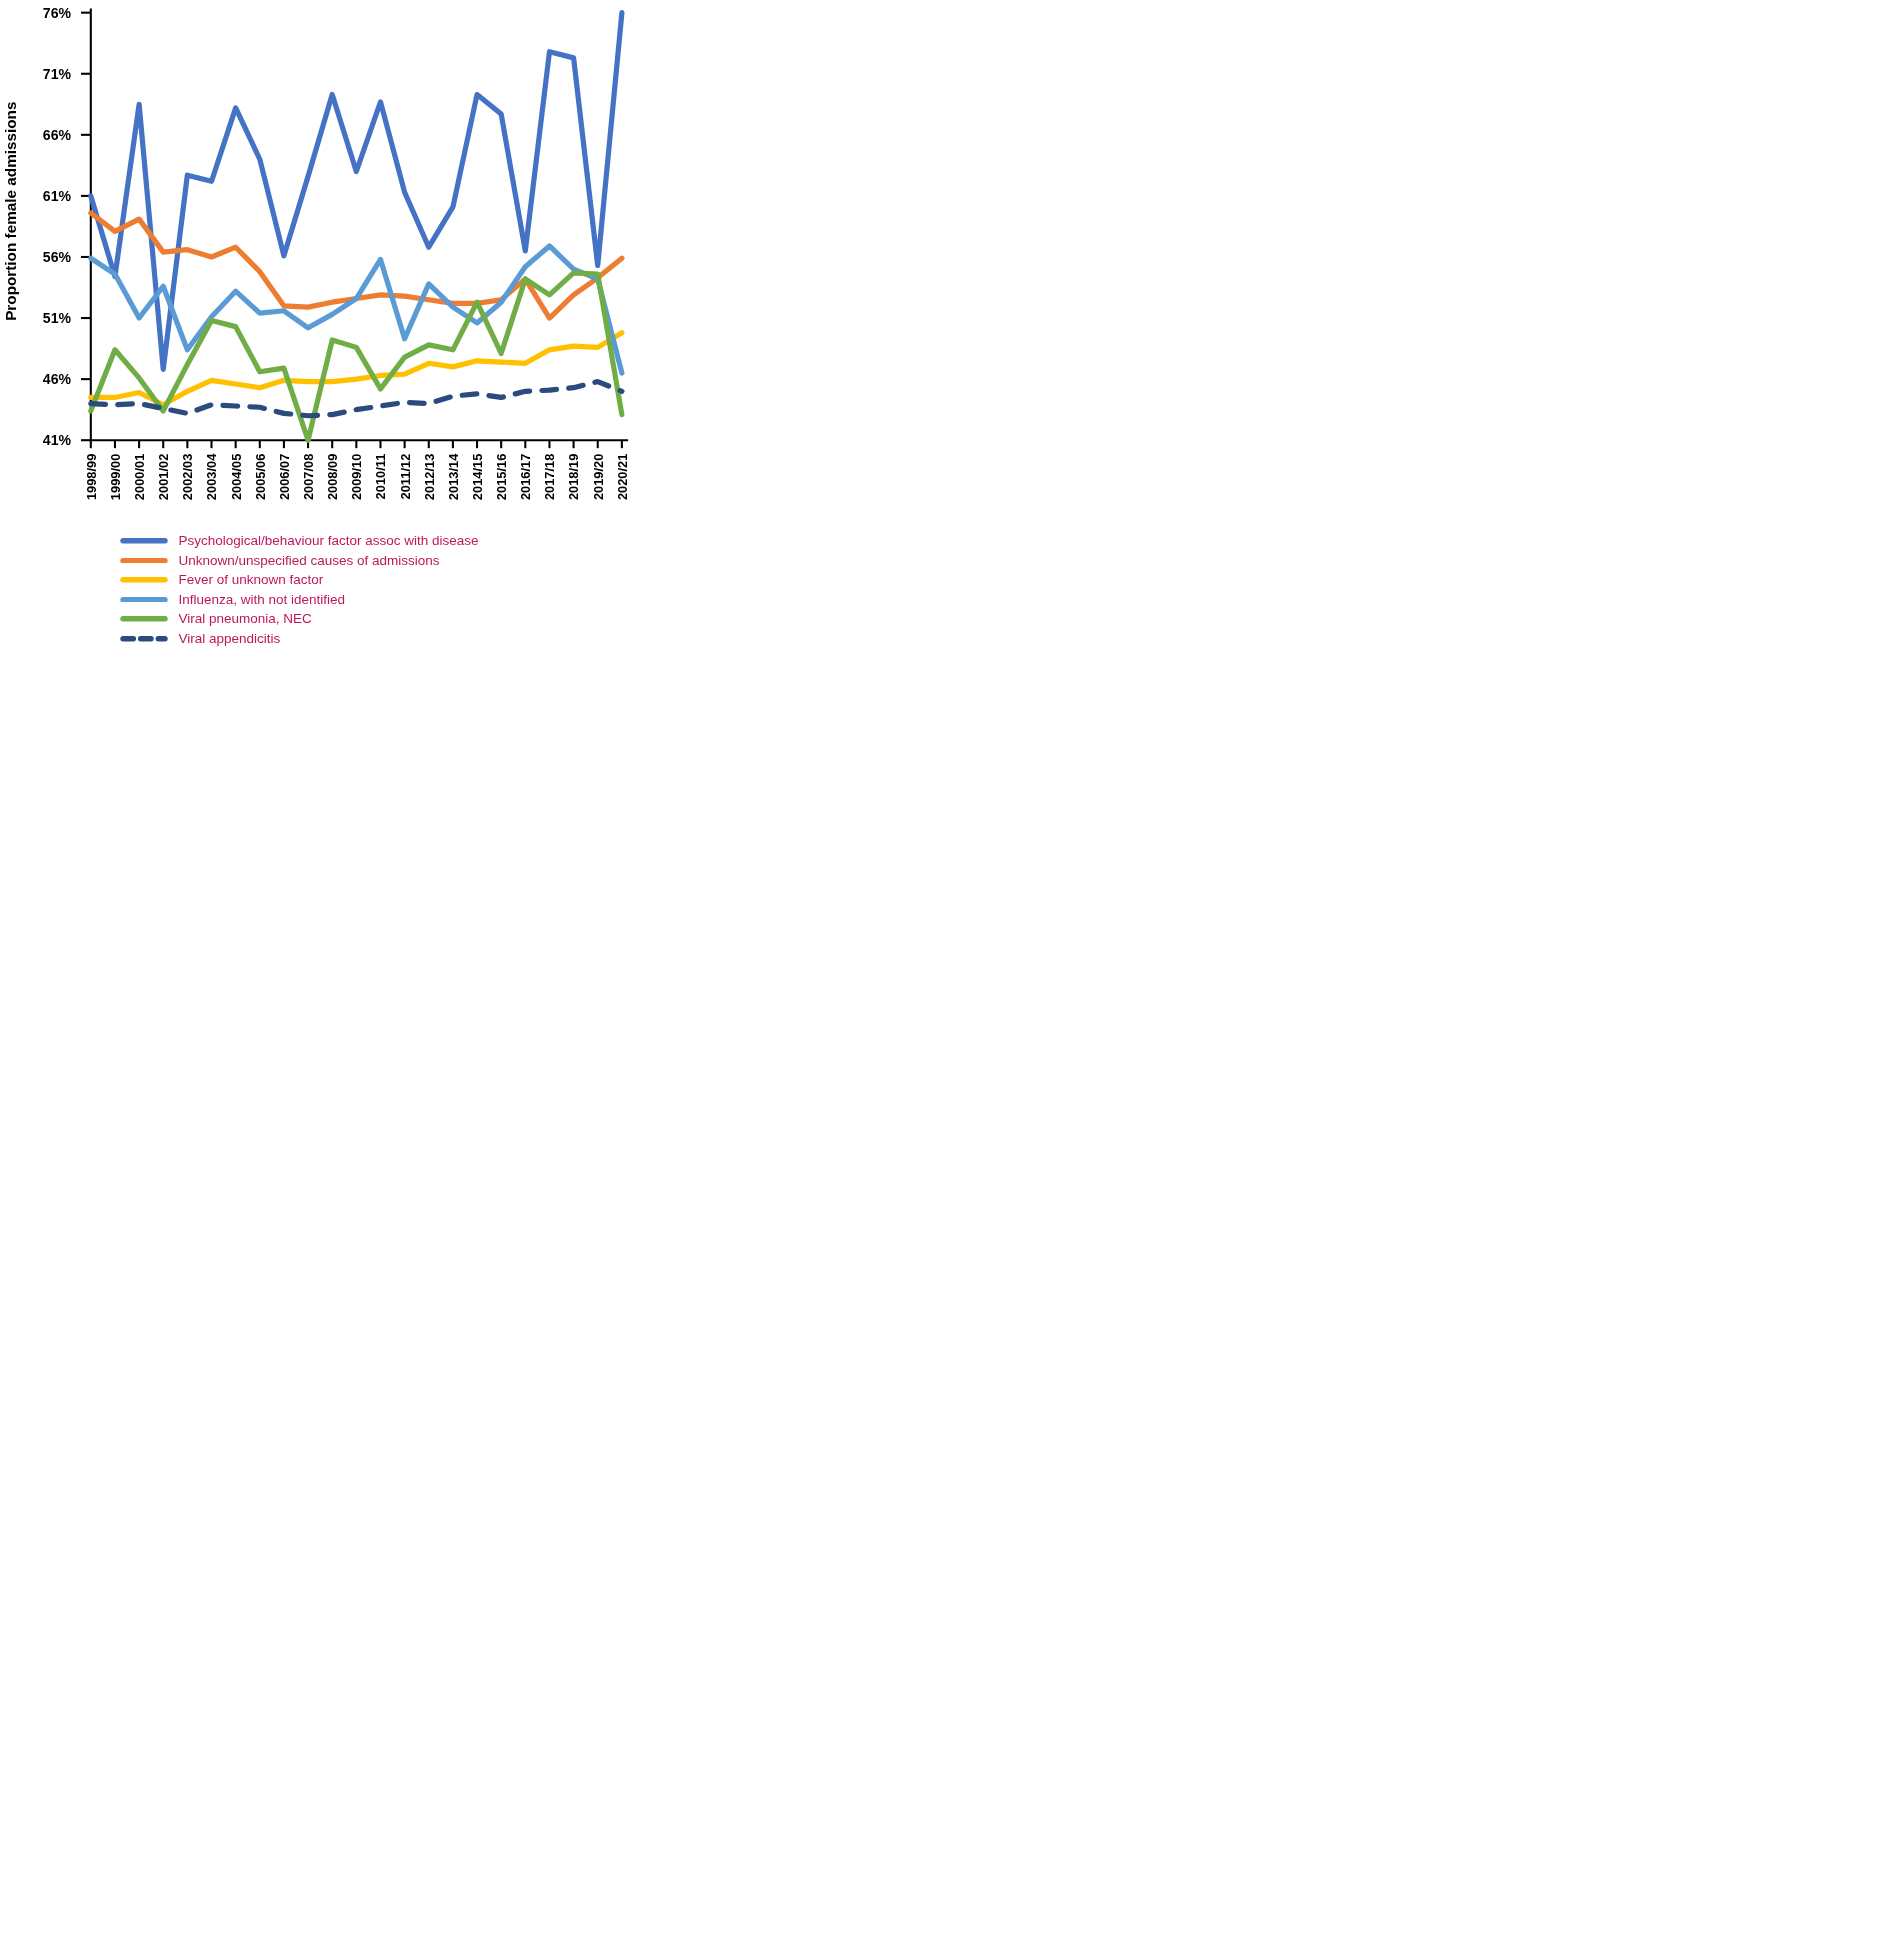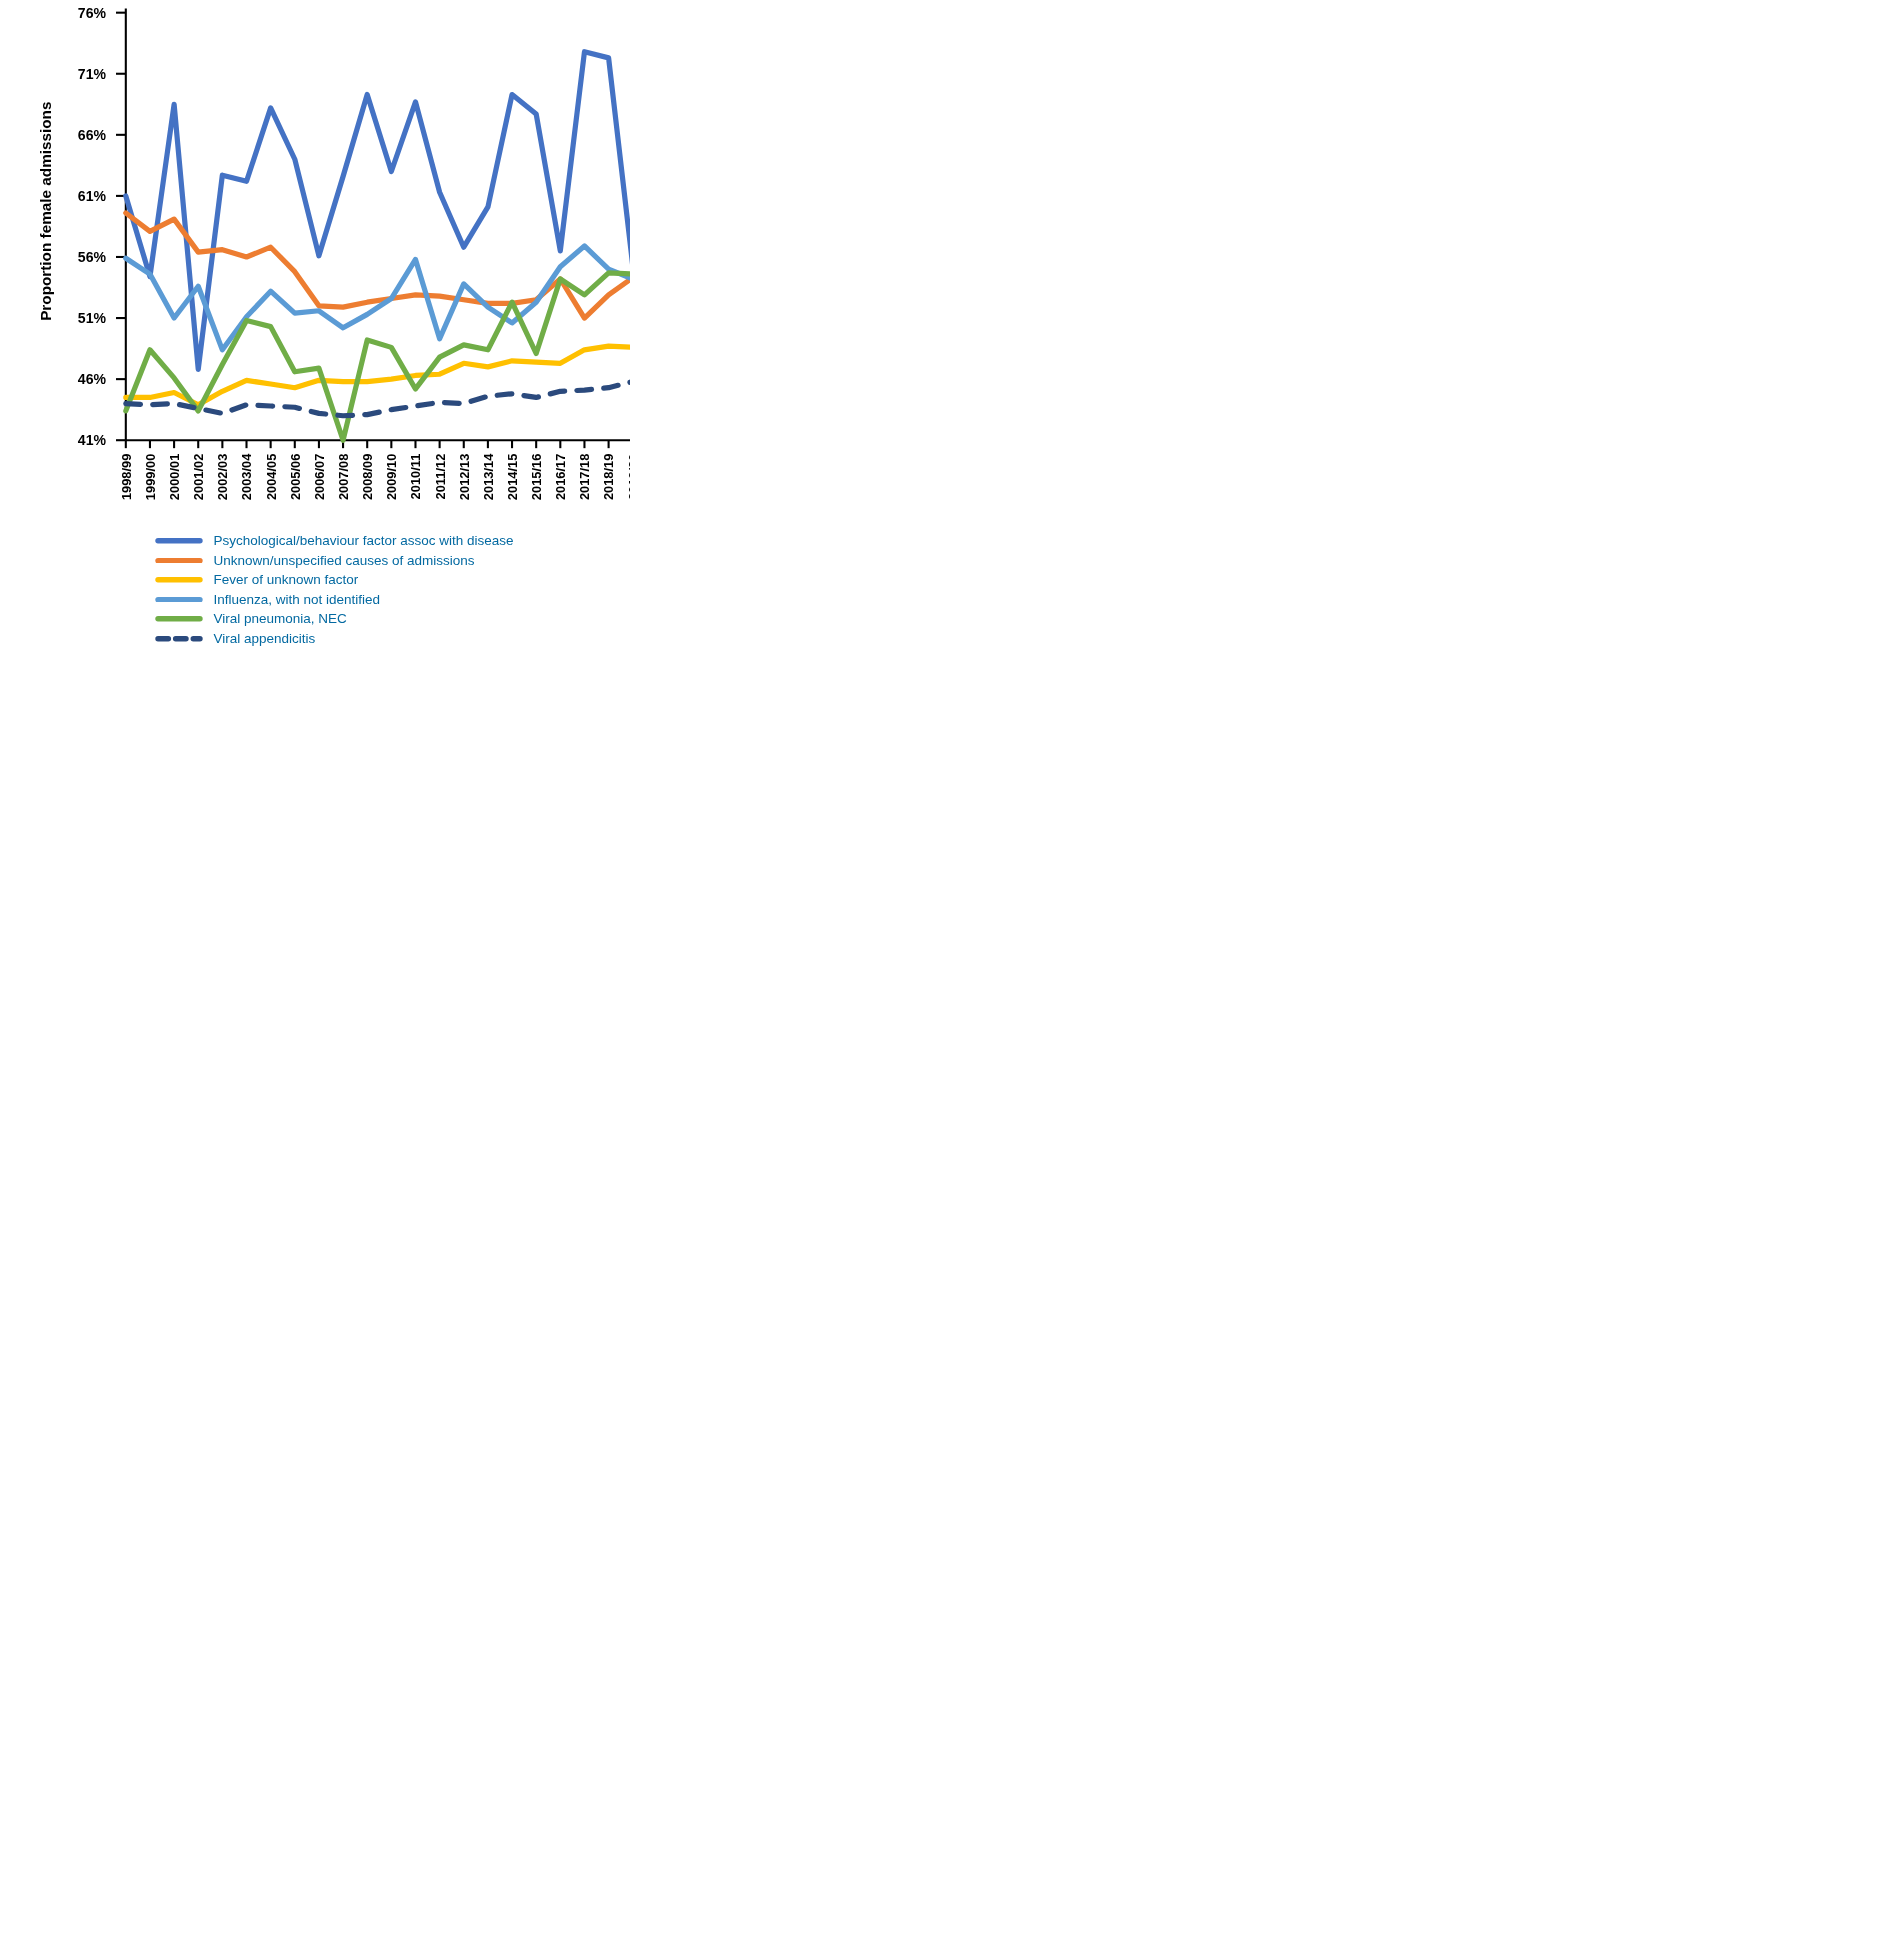--- a/index.html
+++ b/index.html
@@ -1,22 +1,22 @@
 <!DOCTYPE html>
 <html style="font-size:9.8px"><head>
 <meta charset="utf-8">
 <style>
   html,body{margin:0;padding:0;background:#fff;}
   body{width:630px;height:652px;position:relative;font-family:"Liberation Sans",sans-serif;}
-  .figure{position:absolute;inset:0;margin-left:35px;}
+  .figure{position:absolute;inset:0;}
   svg#chart{position:absolute;left:0;top:0;}
   .legend{position:absolute;left:120px;top:531px;display:flex;flex-direction:column;}
   .legend-row{height:19.6px;display:flex;align-items:center;}
   .legend-row .swatch{width:48px;height:5.5px;margin-right:10.4px;flex:0 0 auto;}
-  .legend-row .lab{font-size:13.5px;color:#0369a1;line-height:1;white-space:nowrap;}
+  .legend-row .lab{font-size:13.5px;color:#be185d;line-height:1;white-space:nowrap;}
 </style>
 </head>
 <body>
 
 <div class="figure">
   <svg id="chart" width="630" height="652" viewBox="0 0 1029 1065">
       <line x1="148.3" y1="14" x2="148.3" y2="719.0550000000001" stroke="#000000" stroke-width="3.4"></line>
       <line x1="148.3" y1="719.0550000000001" x2="1026" y2="719.0550000000001" stroke="#000000" stroke-width="3.4"></line>
       <line x1="132.3" y1="20.7" x2="148.3" y2="20.7" stroke="#000000" stroke-width="3.4"></line>
       <text x="116" y="28.7" text-anchor="end" font-size="23" font-weight="bold" fill="#000">76%</text>

